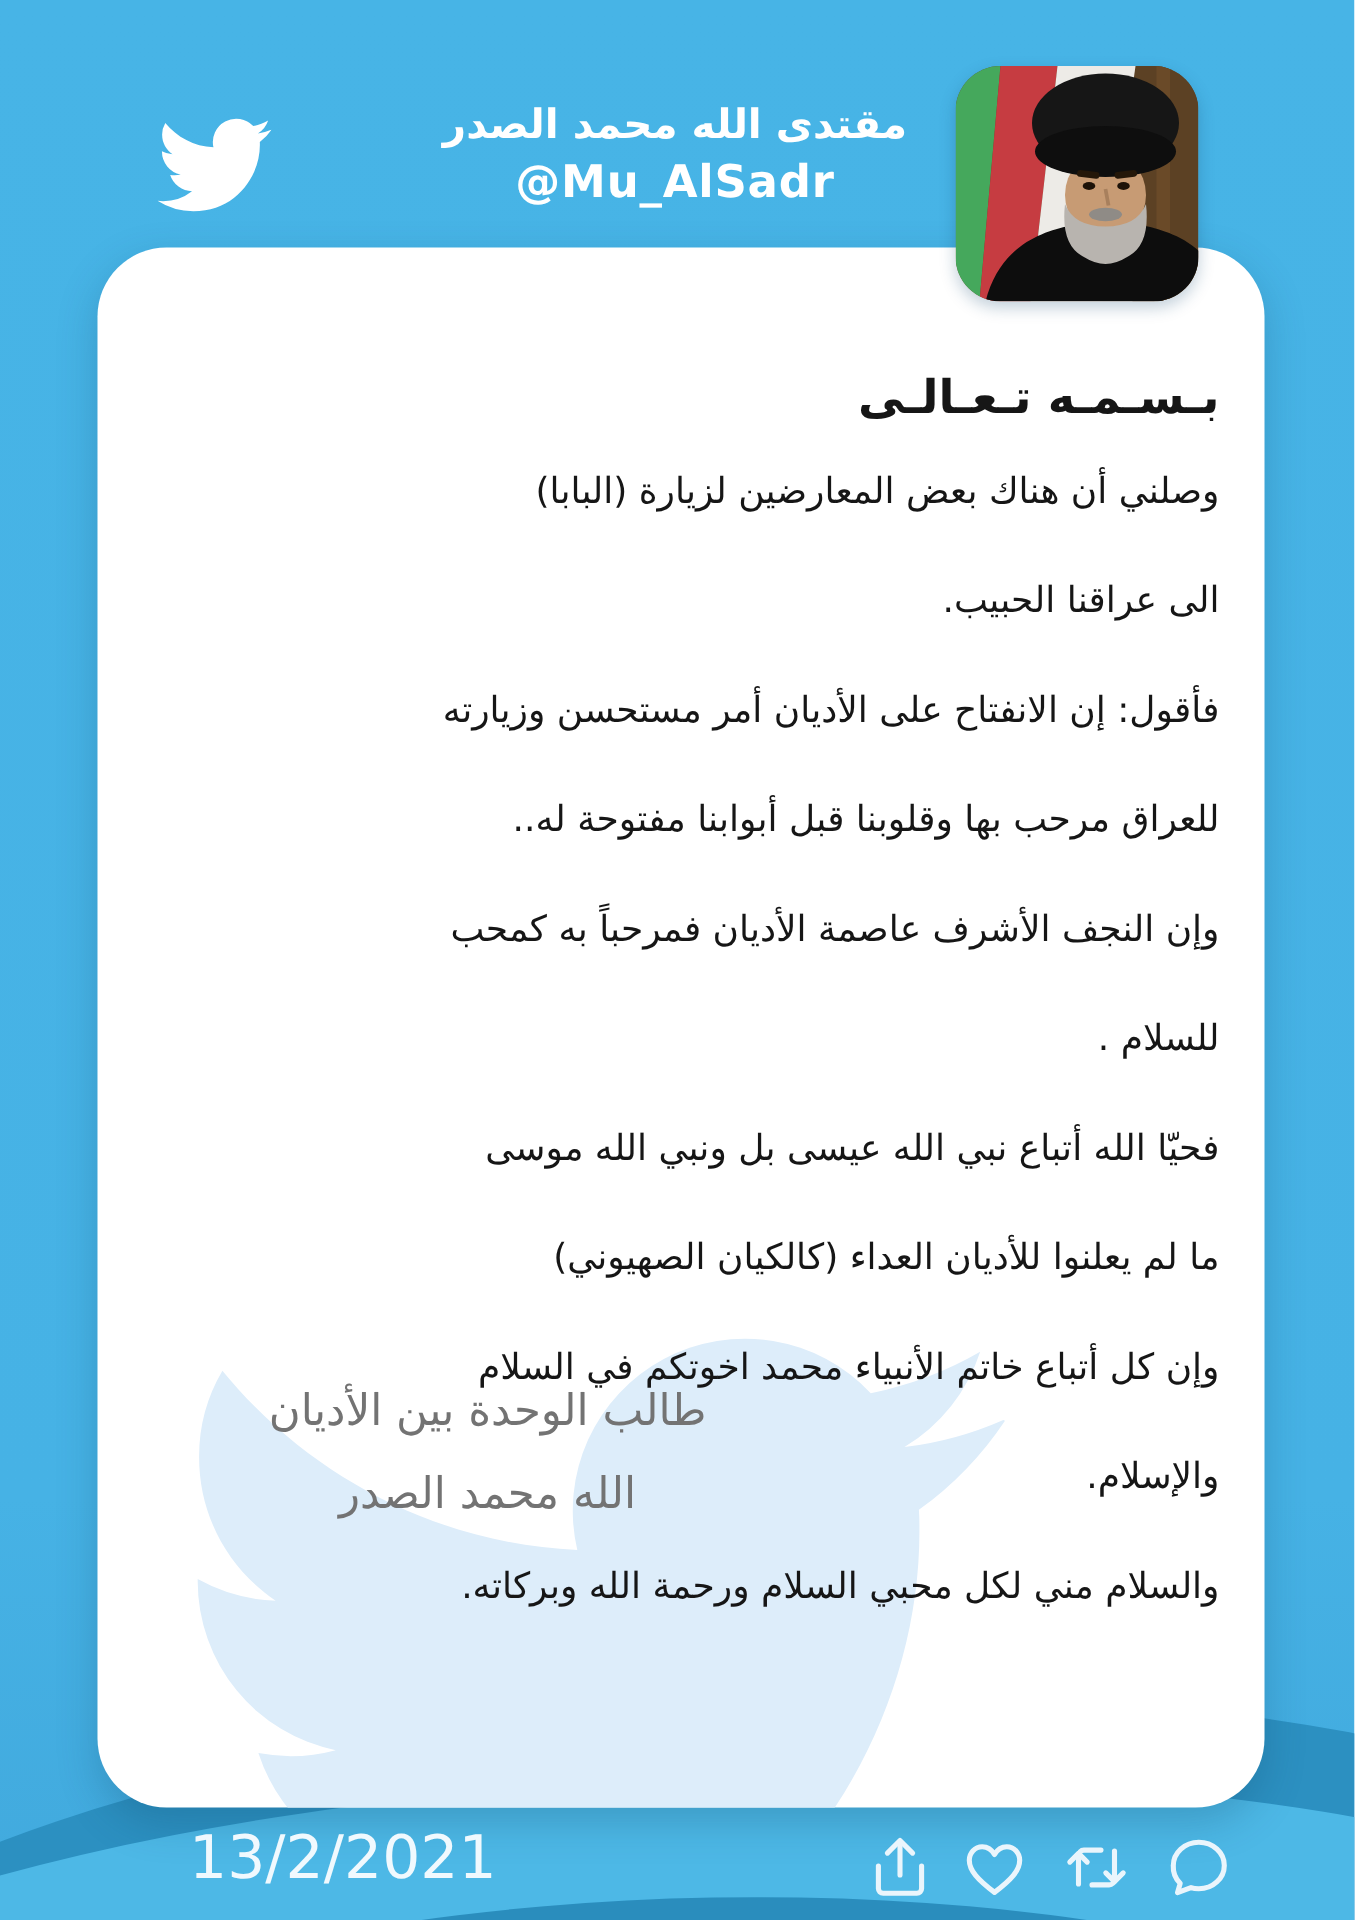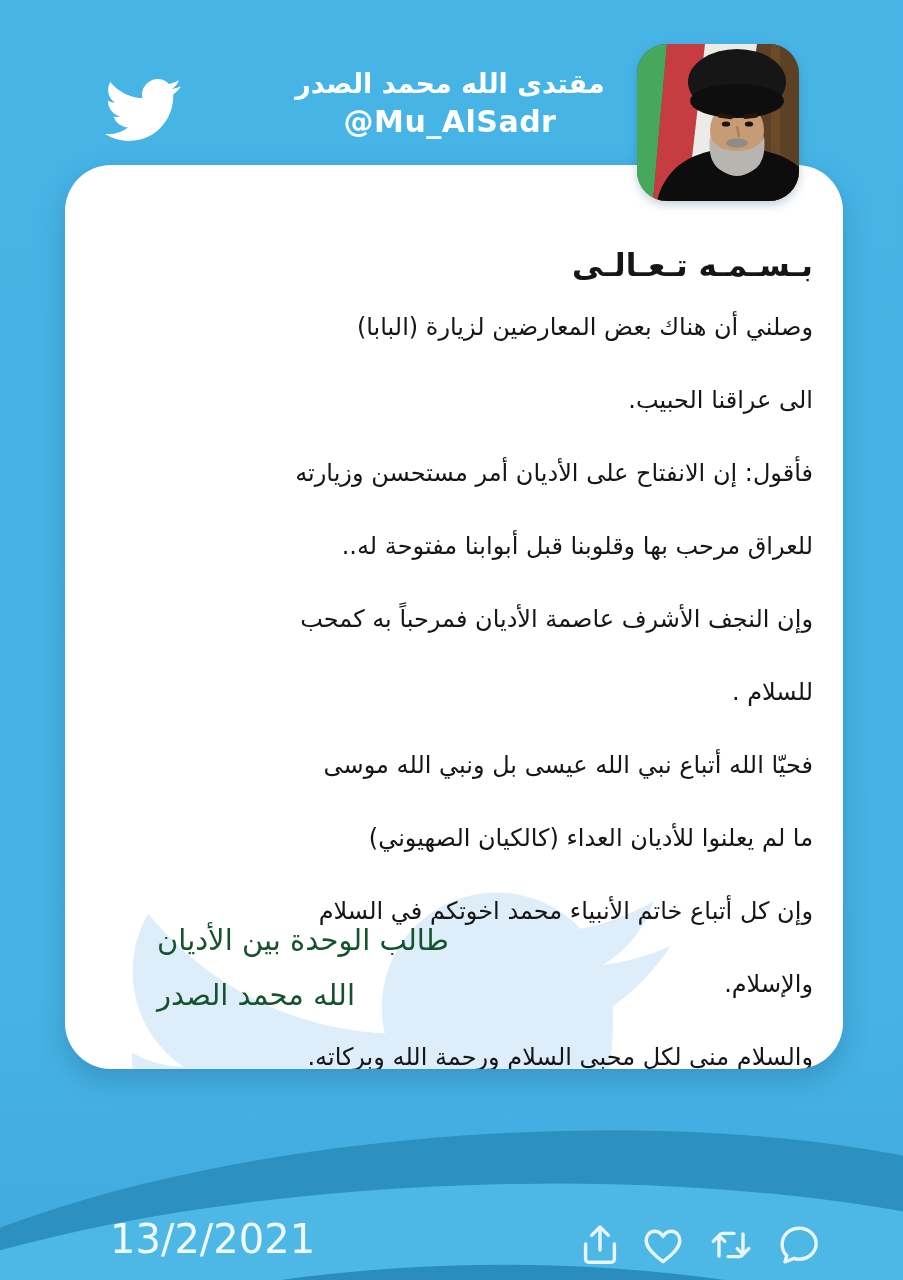--- a/index.html
+++ b/index.html
@@ -17,34 +17,34 @@
   .logo{position:absolute;left:105px;top:72px;width:76px;height:76px;}
   .logo svg{width:100%;height:100%;fill:#FFFFFF;}
   .account{position:absolute;right:283px;top:66px;width:340px;text-align:center;color:#FFFFFF;}
   .account .name{font-size:27px;line-height:36px;font-weight:bold;direction:rtl;}
   .account .handle{font-size:30px;line-height:40px;font-weight:bold;letter-spacing:.5px;direction:ltr;}
   .avatar{position:absolute;left:637px;top:44px;width:162px;height:157px;border-radius:30px;
           overflow:hidden;z-index:5;box-shadow:0 4px 10px rgba(20,70,110,.25);}
   .avatar svg{display:block;width:100%;height:100%;}
 
   
-  .card{position:absolute;left:65px;top:165px;width:778px;height:904px;background:#FFFFFF;
+  .card{position:absolute;left:65px;top:165px;width:778px;height:1040px;background:#FFFFFF;
         border-radius:46px;z-index:2;overflow:hidden;box-shadow:0 10px 26px rgba(15,70,105,.25);}
   .watermark{position:absolute;left:-20px;top:675px;width:690px;height:560px;}
   .watermark svg{width:100%;height:100%;fill:#DDEDFA;}
 
   .text-block{position:absolute;left:34px;right:30px;top:74px;direction:rtl;text-align:right;color:#161616;}
   .basmala{font-size:31px;line-height:52px;font-weight:bold;}
   .body-text{font-size:24px;line-height:73px;white-space:pre-line;}
 
-  .signature{position:absolute;left:92px;top:748px;width:336px;text-align:left;direction:rtl;
-             color:#14532d;font-size:29px;line-height:55px;}
+  .signature{position:absolute;left:92px;top:748px;width:336px;text-align:center;direction:rtl;
+             color:#737373;font-size:29px;line-height:55px;}
 
   
-  .date{position:absolute;left:110px;top:1216px;font-size:40px;color:#F0F9FE;z-index:3;}
+  .date{position:absolute;left:126px;top:1216px;font-size:40px;color:#F0F9FE;z-index:3;}
   .actions{position:absolute;right:80px;top:1221px;display:flex;align-items:center;gap:15px;z-index:3;}
   .actions .act{width:48px;height:48px;display:flex;align-items:center;justify-content:center;cursor:pointer;}
   .actions svg{width:100%;height:100%;fill:none;stroke:#EAF5FC;stroke-width:1.7;
                stroke-linecap:round;stroke-linejoin:round;}
   .act.retweet{width:58px;}
 </style>
 </head>
 <body>
 
 <div class="stage">

